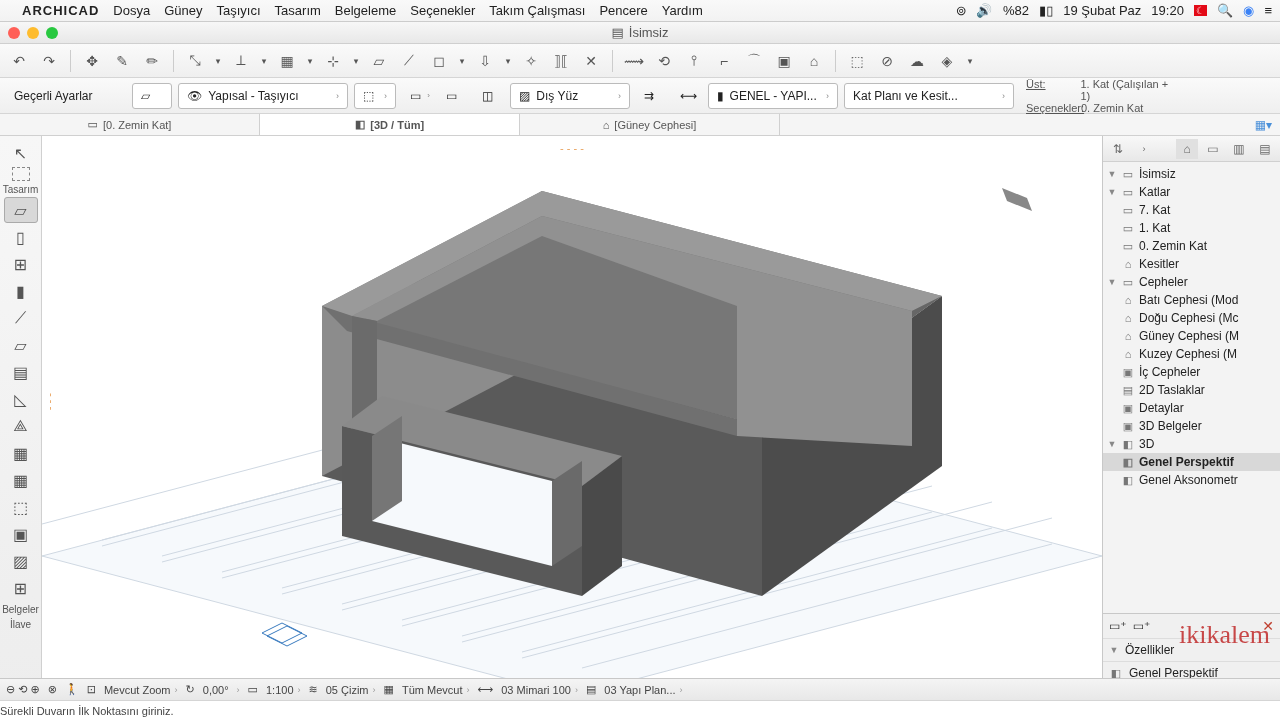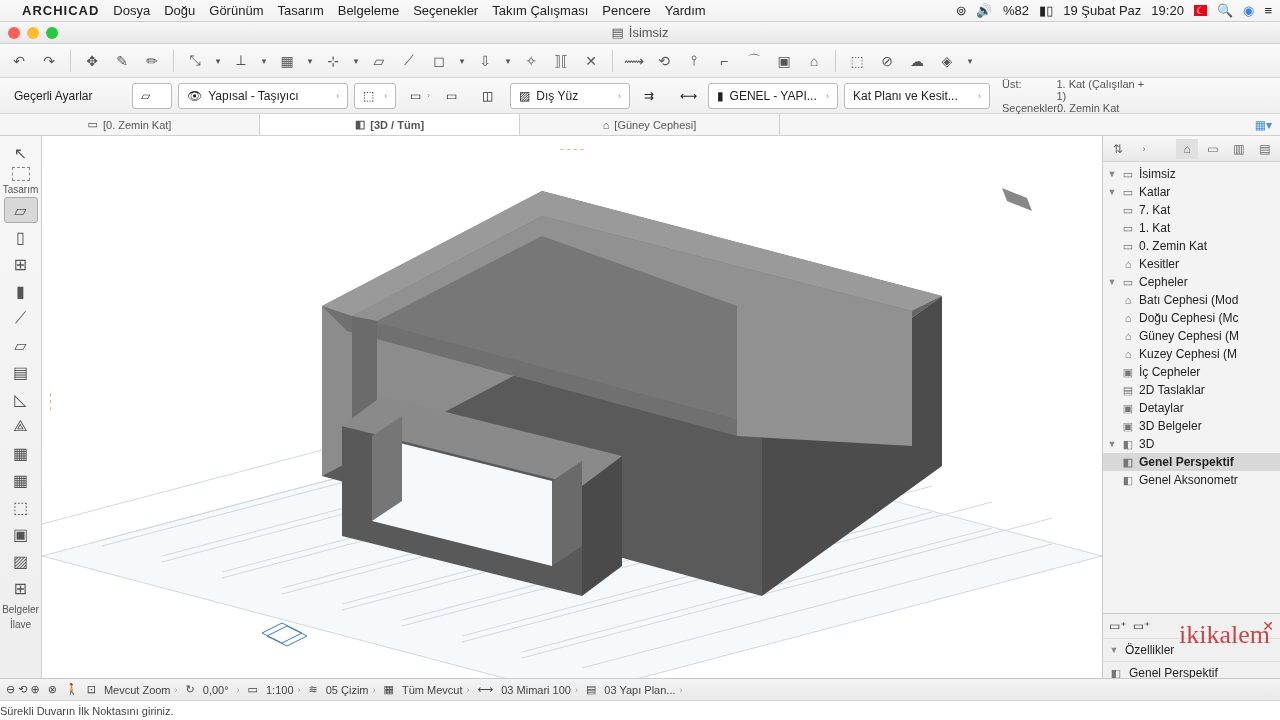--- a/index.html
+++ b/index.html
@@ -53,21 +53,21 @@
 .navtree { flex: 1; overflow: auto; padding: 3px 0; }
 .navtree .row { display: flex; align-items: center; gap: 4px; padding: 2px 4px; white-space: nowrap; overflow: hidden; }
 .navtree .row.sel { background: #d8d8d8; font-weight: 700; }
 .tw { color:#888; font-size:9px; width:10px; text-align:center; }
 .nic { width:14px; height:14px; display:inline-flex; align-items:center; justify-content:center; color:#777; font-size:11px; }
 .ind1{padding-left:16px}.ind2{padding-left:30px}
 
 
 .storyinfo { width: 160px; font-size: 11px; color: #555; padding-left: 6px; }
 .storyinfo div { display:flex; }
-.storyinfo .lbl{ width:55px; }
+.storyinfo .lbl{ width:55px;text-decoration:underline; }
 
 
 .statusbar { height: 22px; background: linear-gradient(#f4f4f4,#e8e8e8); border-top: 1px solid #c8c8c8; display: flex; align-items: center; padding: 0 6px; gap: 8px; font-size: 11px; color: #444; position: absolute; bottom: 20px; left:0; right:0; }
 .statusbar .sbitem { display:flex; align-items:center; gap:4px; }
 .statusbar .sarrow{ color:#999; font-size:9px; }
 .hintbar { height:20px; background:#fff; border-top:1px solid #d5d5d5; position:absolute; bottom:0; left:0; right:0; display:flex; align-items:center; padding:0 0; font-size:11px; color:#444; }
 
 
 .navbot { border-top: 1px solid #c8c8c8; background: #f0f0f0; }
 .navbot .brow { display:flex; align-items:center; gap:6px; padding:4px 6px; border-bottom:1px solid #ddd; }
@@ -76,22 +76,22 @@
 
 .watermark { position:absolute; right:10px; bottom:70px; color:#c02a2a; font-family:cursive; font-size:26px; opacity:.85; pointer-events:none; }
 </style>
 </head>
 <body>
 
 <div class="menubar">
   <span class="apple"></span>
   <span class="appname">ARCHICAD</span>
   <span>Dosya</span>
-  <span>Doğu</span>
-  <span>Görünüm</span>
+  <span>Güney</span>
+  <span>Taşıyıcı</span>
   <span>Tasarım</span>
   <span>Belgeleme</span>
   <span>Seçenekler</span>
   <span>Takım Çalışması</span>
   <span>Pencere</span>
   <span>Yardım</span>
   <span class="flex"></span>
   <div class="right">
     <span>⊚</span>
     <span>🔊</span>
@@ -180,21 +180,21 @@
       <span>Dış Yüz</span>
       <span class="arrow">›</span>
     </div>
   <div class="selectbox" style="width:30px;border:none;background:transparent;">⇉</div>
   <div class="selectbox" style="width:30px;border:none;background:transparent;">⟷</div>
   <div class="selectbox" style="width:130px;">
       <span>▮</span>
       <span>GENEL - YAPI...</span>
       <span class="arrow">›</span>
     </div>
-  <div class="selectbox" style="width:146px;">
+  <div class="selectbox" style="width:170px;">
       <span>Kat Planı ve Kesit...</span>
       <span class="arrow">›</span>
     </div>
   <div class="storyinfo">
     <div>
         <span class="lbl">Üst:</span>
         <span>1. Kat (Çalışılan + 1)</span>
       </div>
     <div>
         <span class="lbl">Seçenekler:</span>

